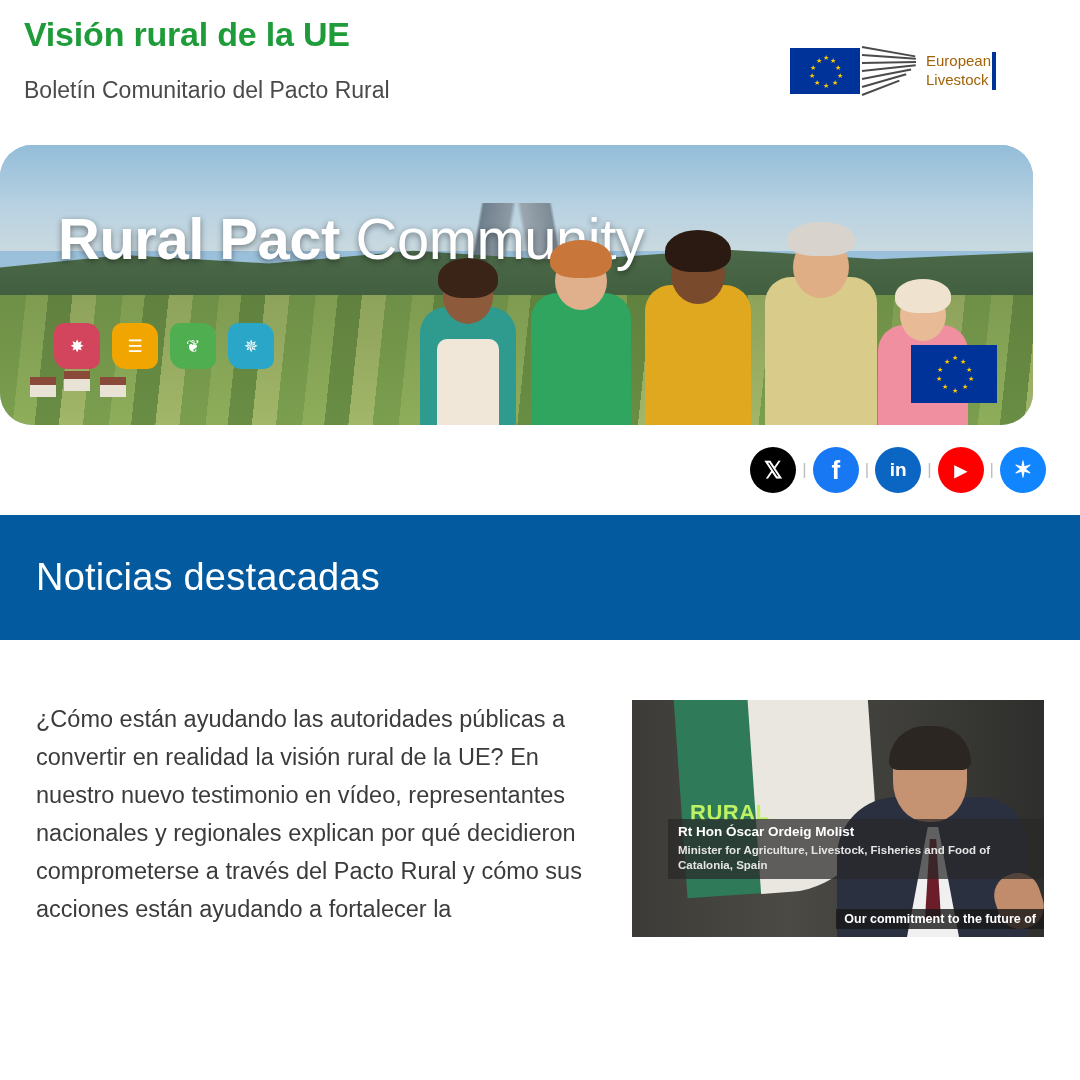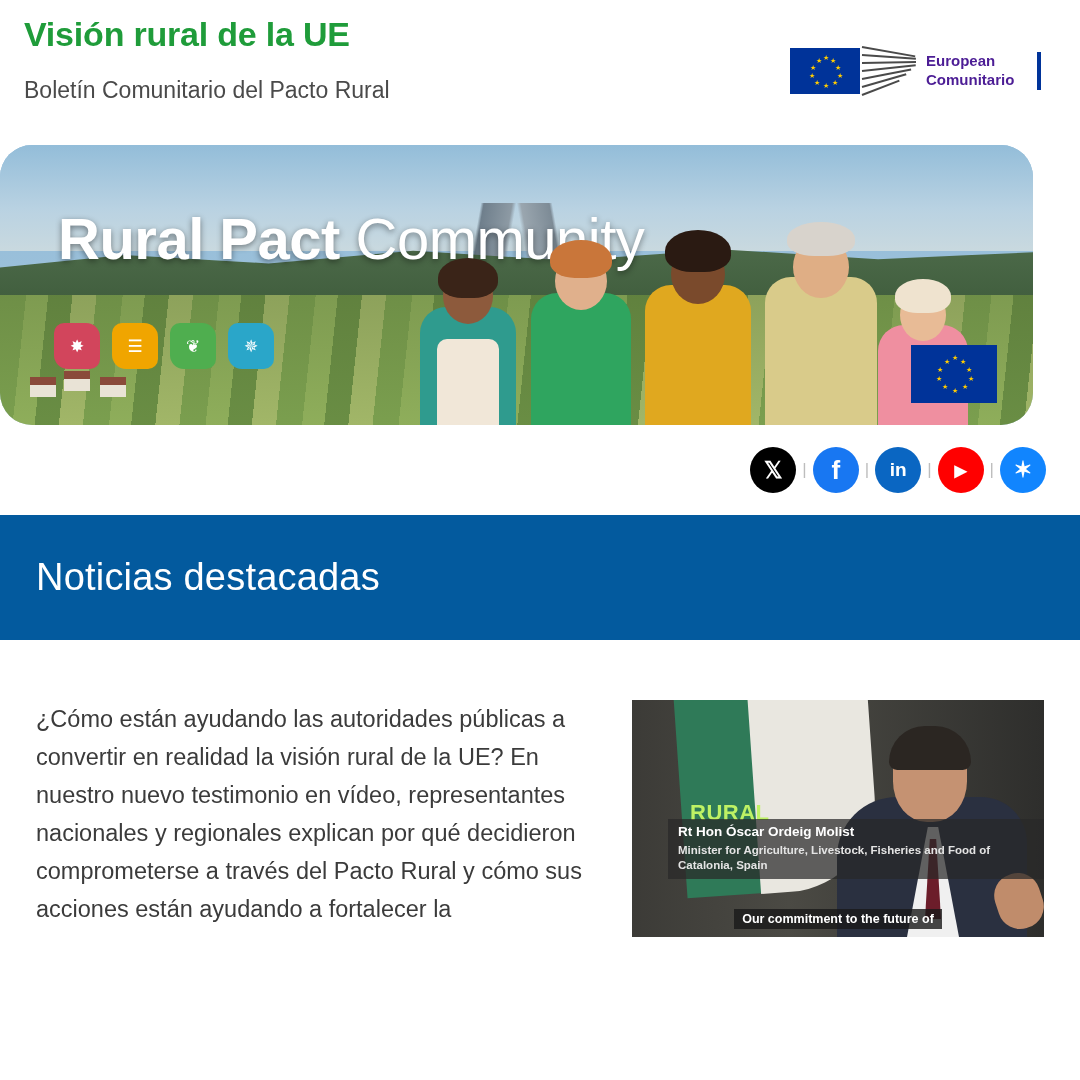--- a/index.html
+++ b/index.html
@@ -72,25 +72,25 @@
   .ec-rays i {
     position: absolute;
     display: block;
     height: 2px;
     background: #4a4a4a;
     transform-origin: left center;
     left: 0;
   }
   .ec-wordmark {
     font-size: 15px;
-    color: #4c1d95;
+    color: #a16207;
     line-height: 1.25;
-    font-weight: bold;
+    font-weight: normal;
     border-right: 4px solid #003399;
-    padding-right: 23px;
+    padding-right: 1px;
   }
 
   
   .banner {
     position: relative;
     width: 1033px;
     height: 280px;
     overflow: hidden;
     background: linear-gradient(#8fb9d8, #a9c9dd);
     border-radius: 32px;
@@ -278,21 +278,21 @@
     padding: 5px 10px 7px 10px;
   }
   .caption-name {
     color: #fff; font-size: 13.5px; font-weight: bold; line-height: 1.2;
   }
   .caption-role {
     color: #e4e4e4; font-size: 11.5px; font-weight: bold; line-height: 1.25; margin-top: 3px;
   }
   .caption-strip {
     position: absolute; left: 0; right: 0; bottom: 10px;
-    text-align: center;
+    text-align: right;
   }
   .caption-strip span {
     background: rgba(25,25,25,0.8);
     color: #ffffff; font-size: 12.5px; font-weight: bold;
     padding: 3px 8px;
   }
 </style>
 </head>
 <body>
 
@@ -323,21 +323,21 @@
           <i style="top:12px;width:54px;transform:rotate(4deg)"></i>
           <i style="top:20px;width:54px;transform:rotate(-1deg)"></i>
           <i style="top:28px;width:54px;transform:rotate(-6deg)"></i>
           <i style="top:36px;width:50px;transform:rotate(-11deg)"></i>
           <i style="top:44px;width:46px;transform:rotate(-16deg)"></i>
           <i style="top:52px;width:40px;transform:rotate(-21deg)"></i>
         </div>
       </div>
       <div class="ec-wordmark">
         <div>European</div>
-        <div>Comunitario</div>
+        <div>Livestock</div>
       </div>
     </div>
   </div>
 
   <div class="banner">
     <div class="sky"></div>
     <div class="mountains"></div>
     <div class="hills"></div>
     <div class="fields"></div>
     <div class="village">

